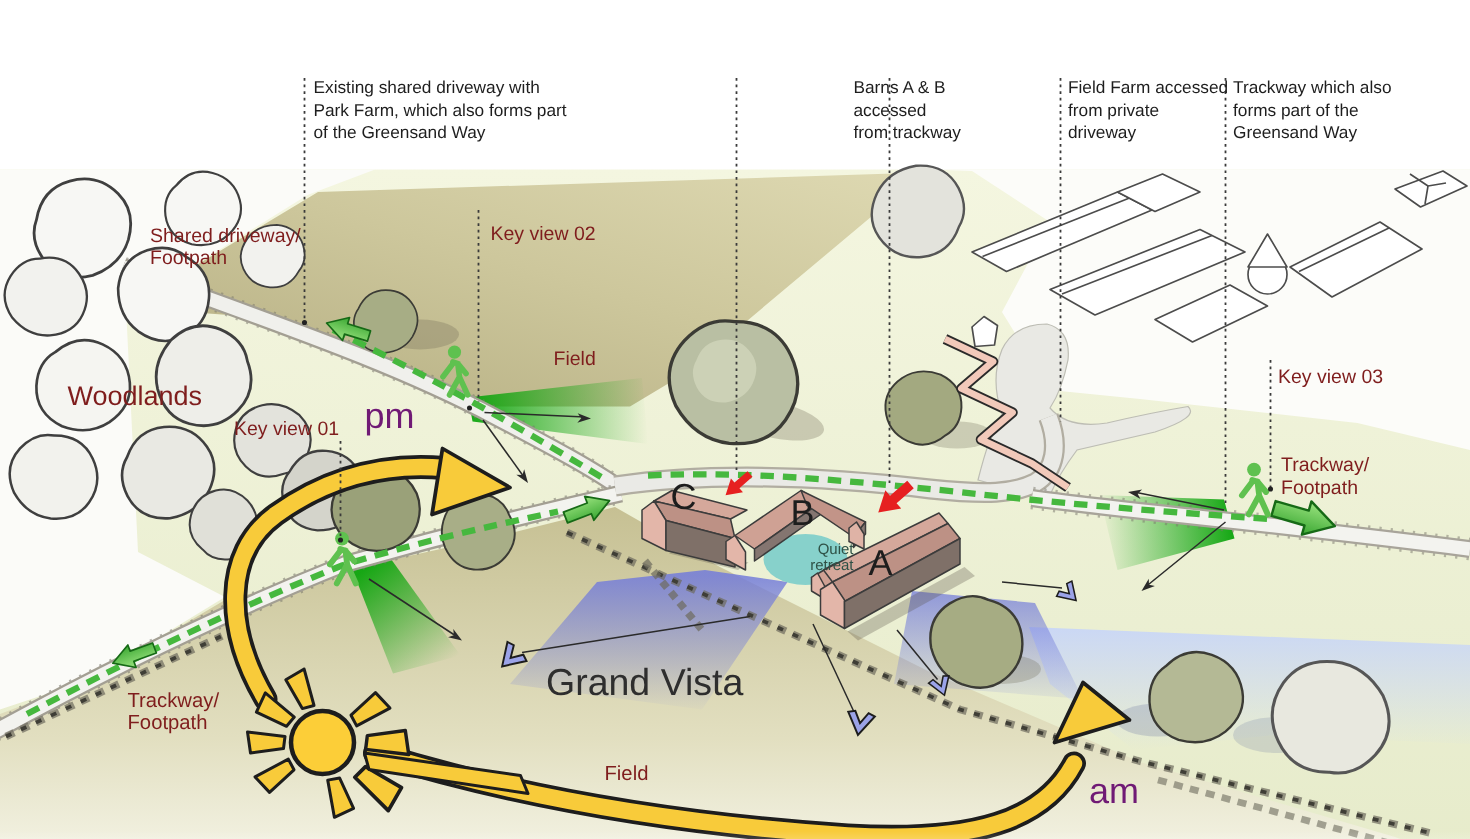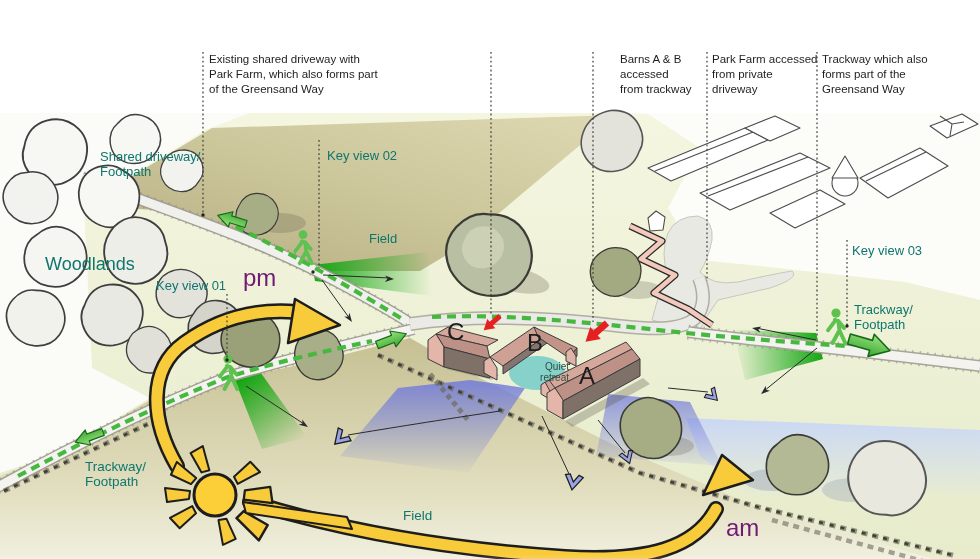--- a/index.html
+++ b/index.html
@@ -1,21 +1,21 @@
 <!DOCTYPE html>
 <html><head>
 <meta charset="utf-8">
 <style>
   html,body{margin:0;padding:0;background:#fff;}
   .stage{position:relative;width:980px;height:559px;background:#ffffff;overflow:hidden;
          font-family:Liberation Sans, sans-serif;margin-top:28px;}
   .stage svg{position:absolute;left:0;top:0;}
   .lbl{position:absolute;color:#1e1e1e;font-size:11.5px;line-height:15px;
        white-space:pre-line;pointer-events:none;}
-  .scene-lbl{font-size:13px;line-height:15px;color:#0f766e;}
+  .scene-lbl{font-size:13px;line-height:15px;color:#7f1d1d;}
   .big-lbl{font-size:24px;line-height:28px;color:#701a75;}
   .vista-lbl{font-size:25px;line-height:26px;color:#2e2e2e;}
   .barn-letter{font-size:24px;line-height:24px;color:#1d1d1d;}
   .retreat-lbl{font-size:10px;line-height:11px;color:#2f5146;text-align:right;}
 </style>
 </head>
 <body>
 
 <div class="stage">
 <svg width="980" height="559" viewBox="0 0 980 559">
@@ -293,40 +293,41 @@
     <circle cx="227" cy="332" r="1.7"></circle>
         <circle cx="847" cy="298" r="1.7"></circle>
   </g>
 
   <rect x="0" y="526" width="980" height="33" fill="url(#gFadeBottom)"></rect>
 </svg>
 
 <div class="lbl" style="left:209px;top:24px;width:178px">Existing shared driveway with
 Park Farm, which also forms part
 of the Greensand Way</div>
-<div class="lbl" style="left:620px;top:24px;width:112px">Barns A &amp; B accessed
+<div class="lbl" style="left:569px;top:24px;width:112px">Barns A &amp; B accessed
 from trackway</div>
-<div class="lbl" style="left:712px;top:24px;width:108px">Park Farm accessed
+<div class="lbl" style="left:712px;top:24px;width:108px">Field Farm accessed
 from private driveway</div>
 <div class="lbl" style="left:822px;top:24px;width:110px">Trackway which also
 forms part of the
 Greensand Way</div>
 
 <div class="lbl scene-lbl" style="left:100px;top:121px">Shared driveway/
 Footpath</div>
 <div class="lbl scene-lbl" style="left:327px;top:120px">Key view 02</div>
 <div class="lbl scene-lbl" style="left:369px;top:203px">Field</div>
 <div class="lbl scene-lbl" style="left:45px;top:229px;font-size:18px">Woodlands</div>
 <div class="lbl scene-lbl" style="left:156px;top:250px">Key view 01</div>
 <div class="lbl big-lbl" style="left:243px;top:236px">pm</div>
 <div class="lbl scene-lbl" style="left:852px;top:215px">Key view 03</div>
 <div class="lbl scene-lbl" style="left:854px;top:274px">Trackway/
 Footpath</div>
 <div class="lbl scene-lbl" style="left:85px;top:431px;font-size:13.5px">Trackway/
 Footpath</div>
+<div class="lbl vista-lbl" style="left:364px;top:414px">Grand Vista</div>
 <div class="lbl scene-lbl" style="left:403px;top:480px;font-size:13.5px">Field</div>
 <div class="lbl big-lbl" style="left:726px;top:486px">am</div>
 <div class="lbl retreat-lbl" style="left:505px;top:333px;width:64px">Quiet
 retreat</div>
 
 <div class="lbl barn-letter" style="left:447px;top:292px">C</div>
 <div class="lbl barn-letter" style="left:527px;top:303px">B</div>
 <div class="lbl barn-letter" style="left:579px;top:336px">A</div>
 </div>
 

